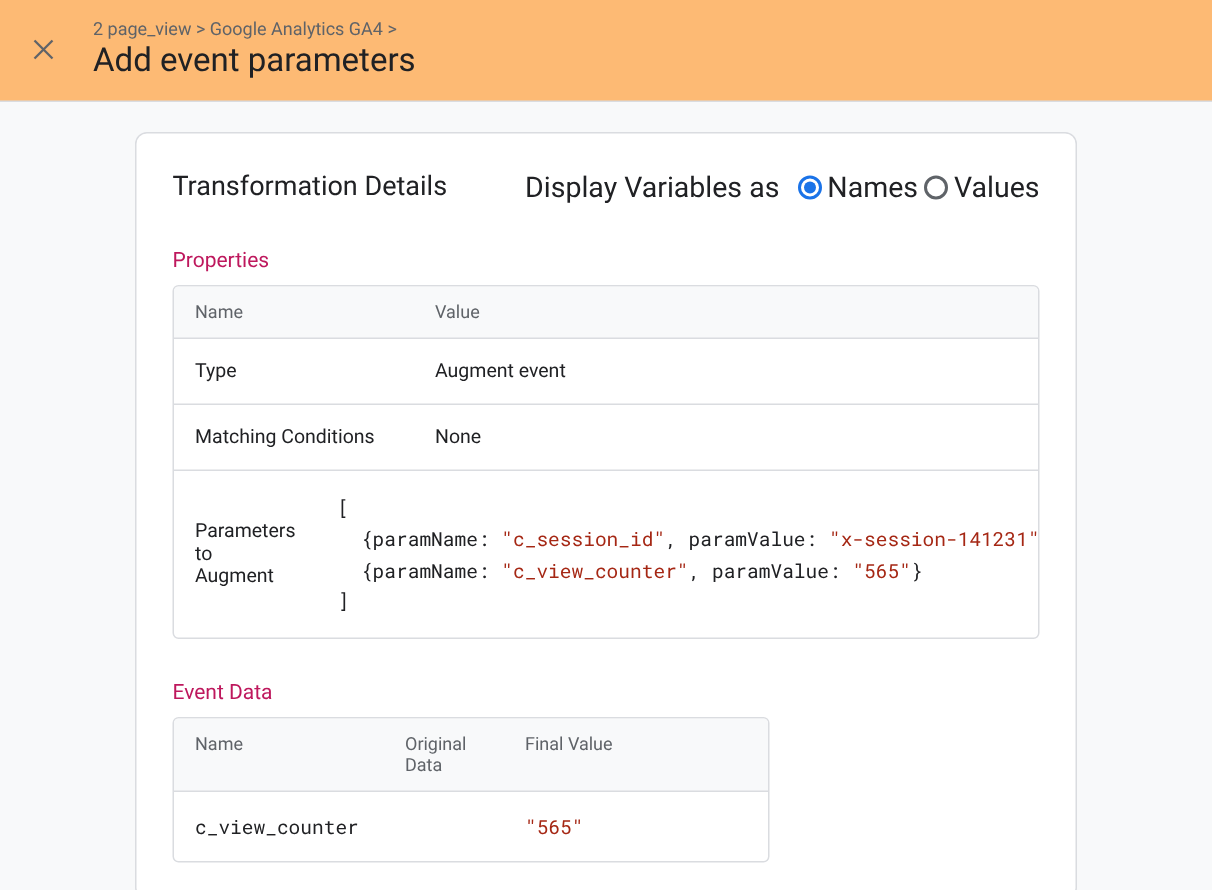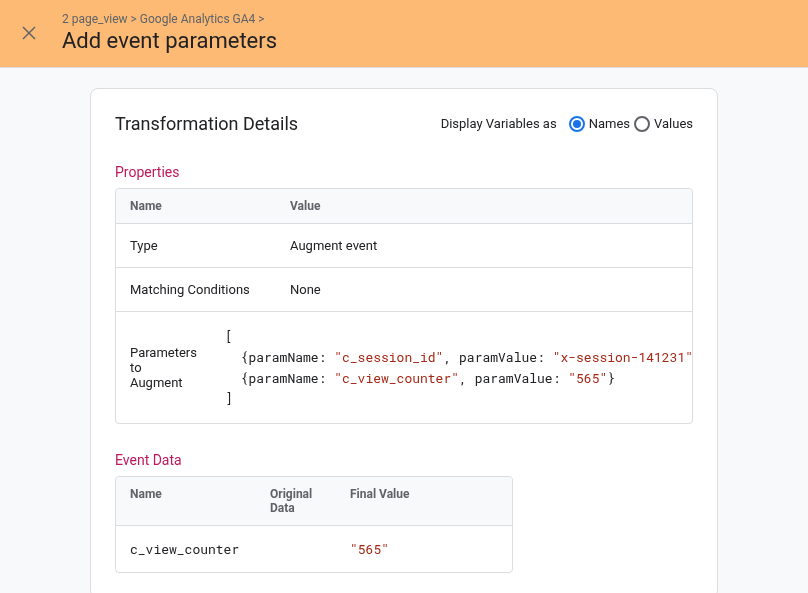--- a/index.html
+++ b/index.html
@@ -56,22 +56,22 @@
       align-items: center;
       margin-bottom: 30px;
     }
     .card-title {
       font-size: 18px;
       font-weight: 400;
       color: #202124;
     }
     .display-toggle {
       display: flex;
-      align-items: center;
-      font-size: 13px;
+      align-items: flex-end;
+      font-size: 19px;
       color: #202124;
     }
     .display-toggle-label {
       margin-right: 8px;
     }
     .radio-option {
       display: flex;
       align-items: center;
       margin-left: 4px;
       cursor: pointer;
@@ -111,21 +111,21 @@
     }
     .table-head {
       display: flex;
       background: #f8f9fa;
       border-bottom: 1px solid #dadce0;
     }
     .table-head .cell {
       padding: 10px 14px;
       color: #5f6368;
       font-size: 12px;
-      font-weight: 700;
+      font-weight: 400;
     }
     .table-row {
       display: flex;
       border-bottom: 1px solid #dadce0;
       align-items: center;
     }
     .table-row:last-child {
       border-bottom: none;
     }
     .table-row .cell {

